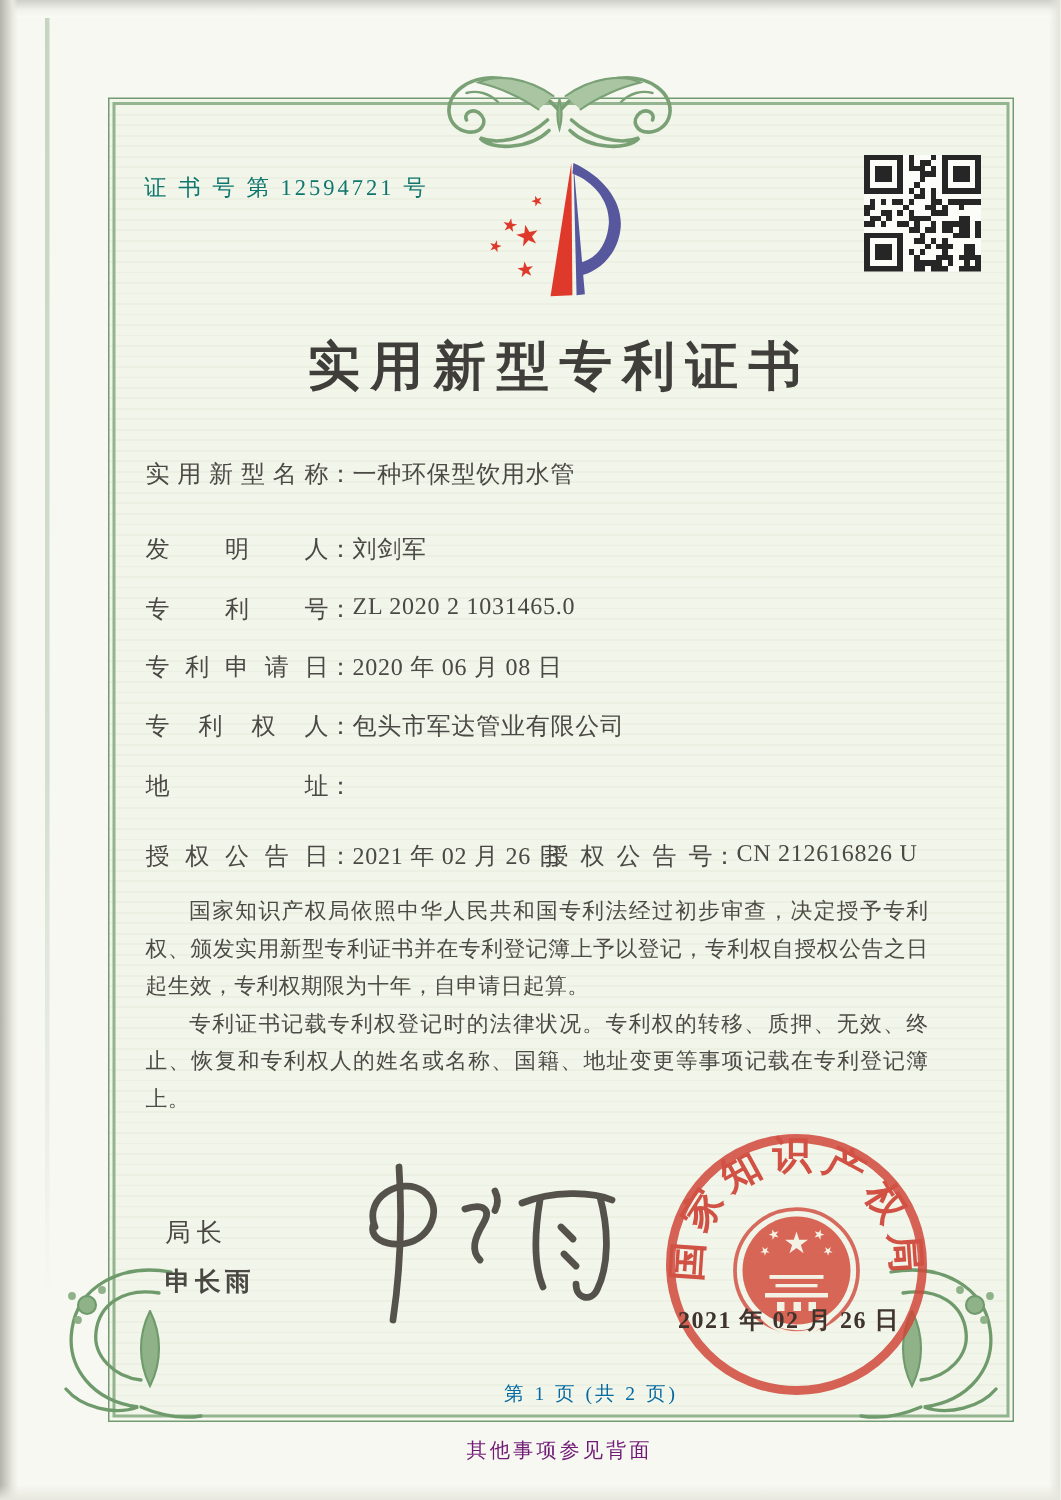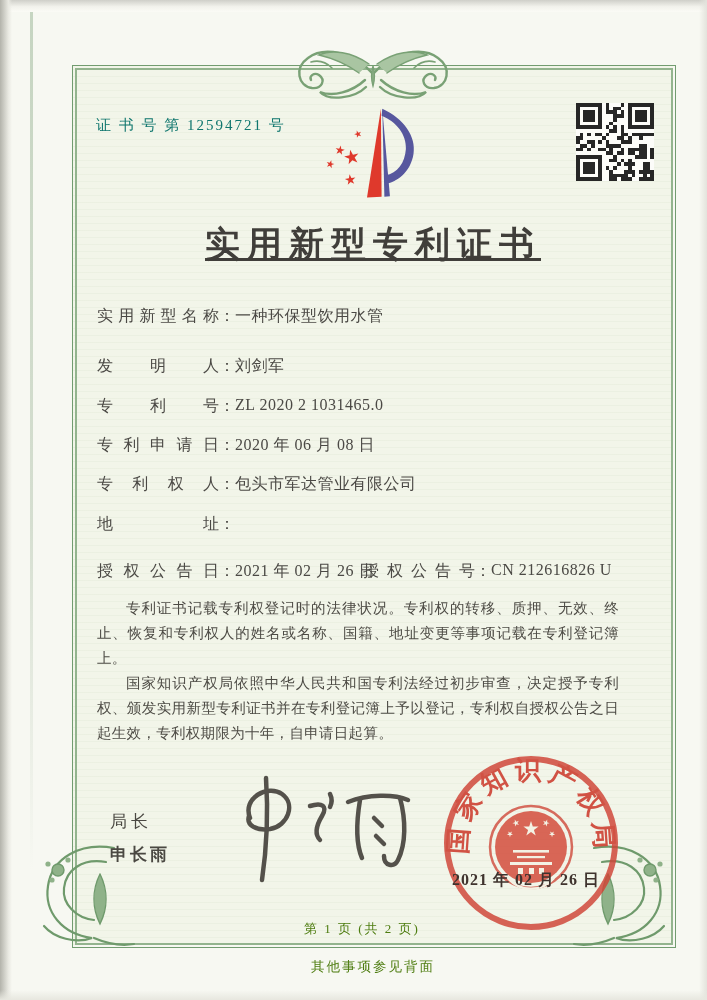--- a/index.html
+++ b/index.html
@@ -32,21 +32,21 @@
   .frame::after{content:"";position:absolute;left:2px;top:2px;right:2px;bottom:2px;
     border:2px solid #93b48e;}
   .orn{position:absolute;z-index:3;}
 
   
   .certno{position:absolute;left:96px;top:116px;font-size:15px;letter-spacing:2px;
     color:#0f766e;z-index:3;}
   .logo{position:absolute;left:299px;top:108px;width:118px;height:92px;z-index:3;}
   .qr{position:absolute;left:576px;top:103px;width:78px;height:78px;z-index:3;}
   .title{position:absolute;left:72px;top:221px;width:602px;text-align:center;
-    font-size:35px;font-weight:700;letter-spacing:7px;color:#403e3a;z-index:3;text-decoration:underline;}
+    font-size:35px;font-weight:700;letter-spacing:7px;color:#403e3a;z-index:3;}
 
   
   .row{position:absolute;left:97px;width:560px;font-size:16px;z-index:3;color:#4b4945;}
   .flabel{display:inline-block;width:122px;text-align:justify;text-align-last:justify;
     vertical-align:top;}
   .colon{display:inline-block;vertical-align:top;}
   .fvalue{display:inline-block;vertical-align:top;letter-spacing:.5px;max-width:420px;}
   .fline{display:block;line-height:22px;}
   .grant-right{position:absolute;left:266px;top:0;white-space:nowrap;}
   .grant-right .flabel{width:112px;}
@@ -61,23 +61,23 @@
   .signer-name{position:absolute;left:110px;top:843px;font-size:17px;letter-spacing:3px;z-index:3;font-weight:bold;}
   .signature{position:absolute;left:218px;top:772px;width:200px;height:115px;z-index:3;}
 
   
   .seal{position:absolute;left:438px;top:750px;width:186px;height:186px;z-index:3;opacity:.93;}
   .seal-date{position:absolute;left:452px;top:870px;font-size:16px;font-weight:700;
     color:#3f332e;letter-spacing:1px;z-index:4;}
 
   
   .page-indicator{position:absolute;left:72px;top:920px;width:580px;text-align:center;
-    font-size:13px;color:#4d7c0f;letter-spacing:2px;z-index:3;}
+    font-size:13px;color:#0369a1;letter-spacing:2px;z-index:3;padding-left:32px;}
   .back-note{position:absolute;left:72px;top:958px;width:602px;text-align:center;
-    font-size:13.5px;color:#4d7c0f;letter-spacing:2px;z-index:3;}
+    font-size:13.5px;color:#701a75;letter-spacing:2px;z-index:3;}
 </style>
 </head>
 <body>
 
 <div class="edge-top"></div>
 <div class="edge-left"></div>
 <div class="edge-right"></div>
 <div class="edge-bottom"></div>
 <div class="spine-line"></div>
 
@@ -298,22 +298,22 @@
   <span class="flabel">地址</span><span class="colon">：</span><span class="fvalue"></span>
 </div>
 <div class="row" style="top:561px">
   <span class="flabel">授权公告日</span><span class="colon">：</span><span class="fvalue">2021 年 02 月 26 日</span>
   <span class="grant-right">
     <span class="flabel">授权公告号</span><span class="colon">：</span><span class="fvalue">CN 212616826 U</span>
   </span>
 </div>
 
 <div class="paras">
+  <p>国家知识产权局依照中华人民共和国专利法经过初步审查，决定授予专利权、颁发实用新型专利证书并在专利登记簿上予以登记，专利权自授权公告之日起生效，专利权期限为十年，自申请日起算。</p>
   <p>专利证书记载专利权登记时的法律状况。专利权的转移、质押、无效、终止、恢复和专利权人的姓名或名称、国籍、地址变更等事项记载在专利登记簿上。</p>
-  <p>国家知识产权局依照中华人民共和国专利法经过初步审查，决定授予专利权、颁发实用新型专利证书并在专利登记簿上予以登记，专利权自授权公告之日起生效，专利权期限为十年，自申请日起算。</p>
 </div>
 
 <div class="signer-title">局长</div>
 <div class="signer-name">申长雨</div>
 <svg class="signature" viewBox="0 0 200 115">
   <g stroke="#44403a" stroke-width="4.5" fill="none" stroke-linecap="round" stroke-linejoin="round" opacity=".9">
     <path d="M32,46 C24,26 50,12 64,22 C78,32 70,54 52,57 C38,59 28,53 31,44"></path>
     <path d="M48,6 C50,36 49,74 44,108"></path>
     <path d="M92,34 C104,30 110,34 104,44 C98,54 96,62 102,68"></path>
     <path d="M112,22 C114,26 114,31 112,35"></path>

